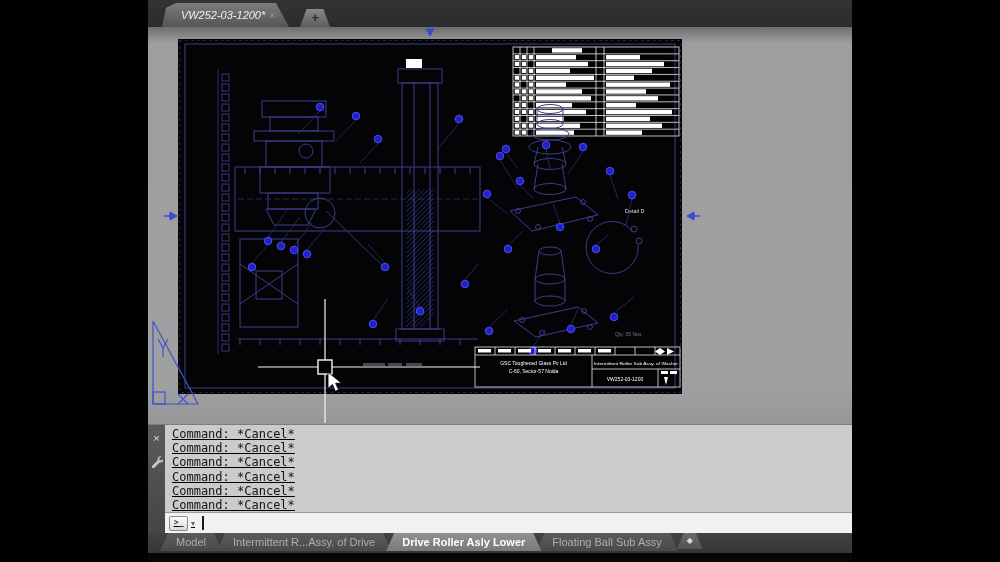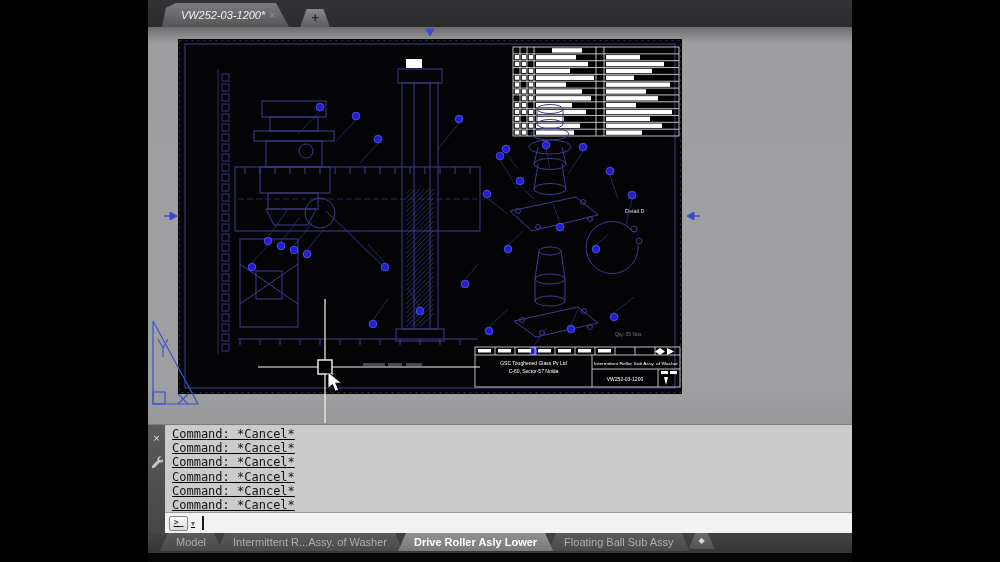--- a/index.html
+++ b/index.html
@@ -498,20 +498,20 @@
         <div class="cmd-input">
           <span class="prompt-btn">&gt;_</span>
           <span class="prompt-caret-down">▾</span>
           <span class="text-caret"></span>
         </div>
       </div>
     </div>
 
     <div class="layout-bar">
       <div class="ltab">Model</div>
-      <div class="ltab">Intermittent R...Assy. of Washer</div>
+      <div class="ltab">Intermittent R...Assy. of Drive</div>
       <div class="ltab active">Drive Roller Asly Lower</div>
       <div class="ltab">Floating Ball Sub Assy</div>
       <div class="ltab-overflow">◆</div>
     </div>
     <div class="bottom-strip"></div>
   </div>
 </div>
 
 </body></html>

